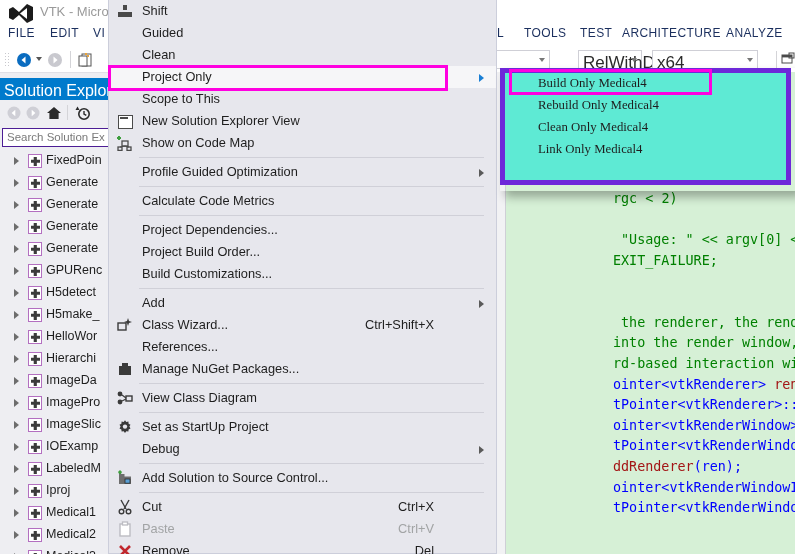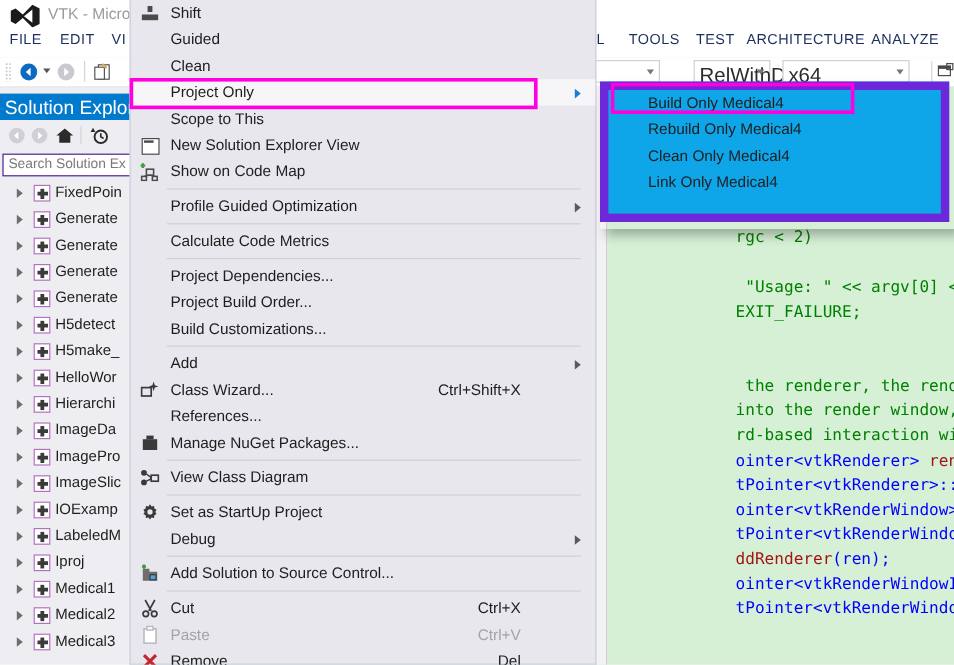--- a/index.html
+++ b/index.html
@@ -70,21 +70,21 @@
   .mi .maccel{position:absolute;right:62px;top:3px;font-size:12.8px;color:#1e1e1e;white-space:nowrap;}
   .mi.disabled .maccel{color:#a2a4a5;}
   .mi .marrow{position:absolute;right:12px;top:8px;width:0;height:0;
       border-top:4px solid transparent;border-bottom:4px solid transparent;border-left:5px solid #5a5a5a;}
   .mi .micon{position:absolute;left:8px;top:3px;width:16px;height:16px;}
   .msep{position:relative;height:1px;margin:3px 0 3px 30px;width:345px;background:#d0d0d8;}
   .mi.hl{background:#f6f6f8;}
   .mi.hl .marrow{border-left-color:#1a7fd4;}
 
   
-  #sub-menu{left:500px;top:68px;width:291px;height:117px;background:#0ea5e9;border:7px solid #6d28d9;box-sizing:border-box;}
+  #sub-menu{left:500px;top:68px;width:291px;height:117px;background:#5eead4;border:5px solid #6d28d9;box-sizing:border-box;font-family:Liberation Serif, serif;}
   .smi{position:relative;height:22px;width:289px;}
   .smi .mlabel{position:absolute;left:33px;top:3px;font-size:12.8px;color:#1e1e1e;white-space:nowrap;}
   #sub-shadow{left:500px;top:68px;width:297px;height:123px;
      box-shadow:5px 6px 9px rgba(0,0,0,.30);background:transparent;pointer-events:none;}
 
   
   .hi-box{border:3px solid #ff00e0;box-sizing:border-box;}
   #hi-project-only{left:108px;top:65px;width:340px;height:26px;}
   #hi-build-only{left:509px;top:69px;width:203px;height:26px;}
 
@@ -228,20 +228,27 @@
         <span class="pico">
           <i></i>
         </span>
         <span class="tlabel">Generate</span>
       </div>
       <div class="tree-row">
         <span class="twisty"></span>
         <span class="pico">
           <i></i>
         </span>
+        <span class="tlabel">GPURenc</span>
+      </div>
+      <div class="tree-row">
+        <span class="twisty"></span>
+        <span class="pico">
+          <i></i>
+        </span>
         <span class="tlabel">H5detect</span>
       </div>
       <div class="tree-row">
         <span class="twisty"></span>
         <span class="pico">
           <i></i>
         </span>
         <span class="tlabel">H5make_</span>
       </div>
       <div class="tree-row">

